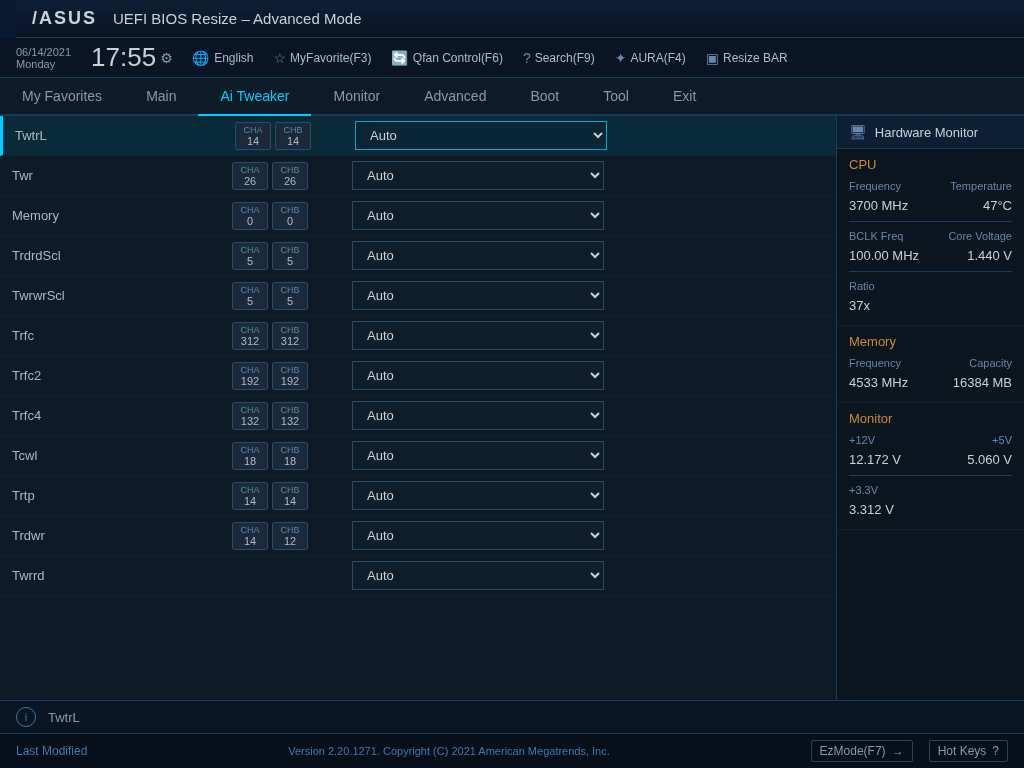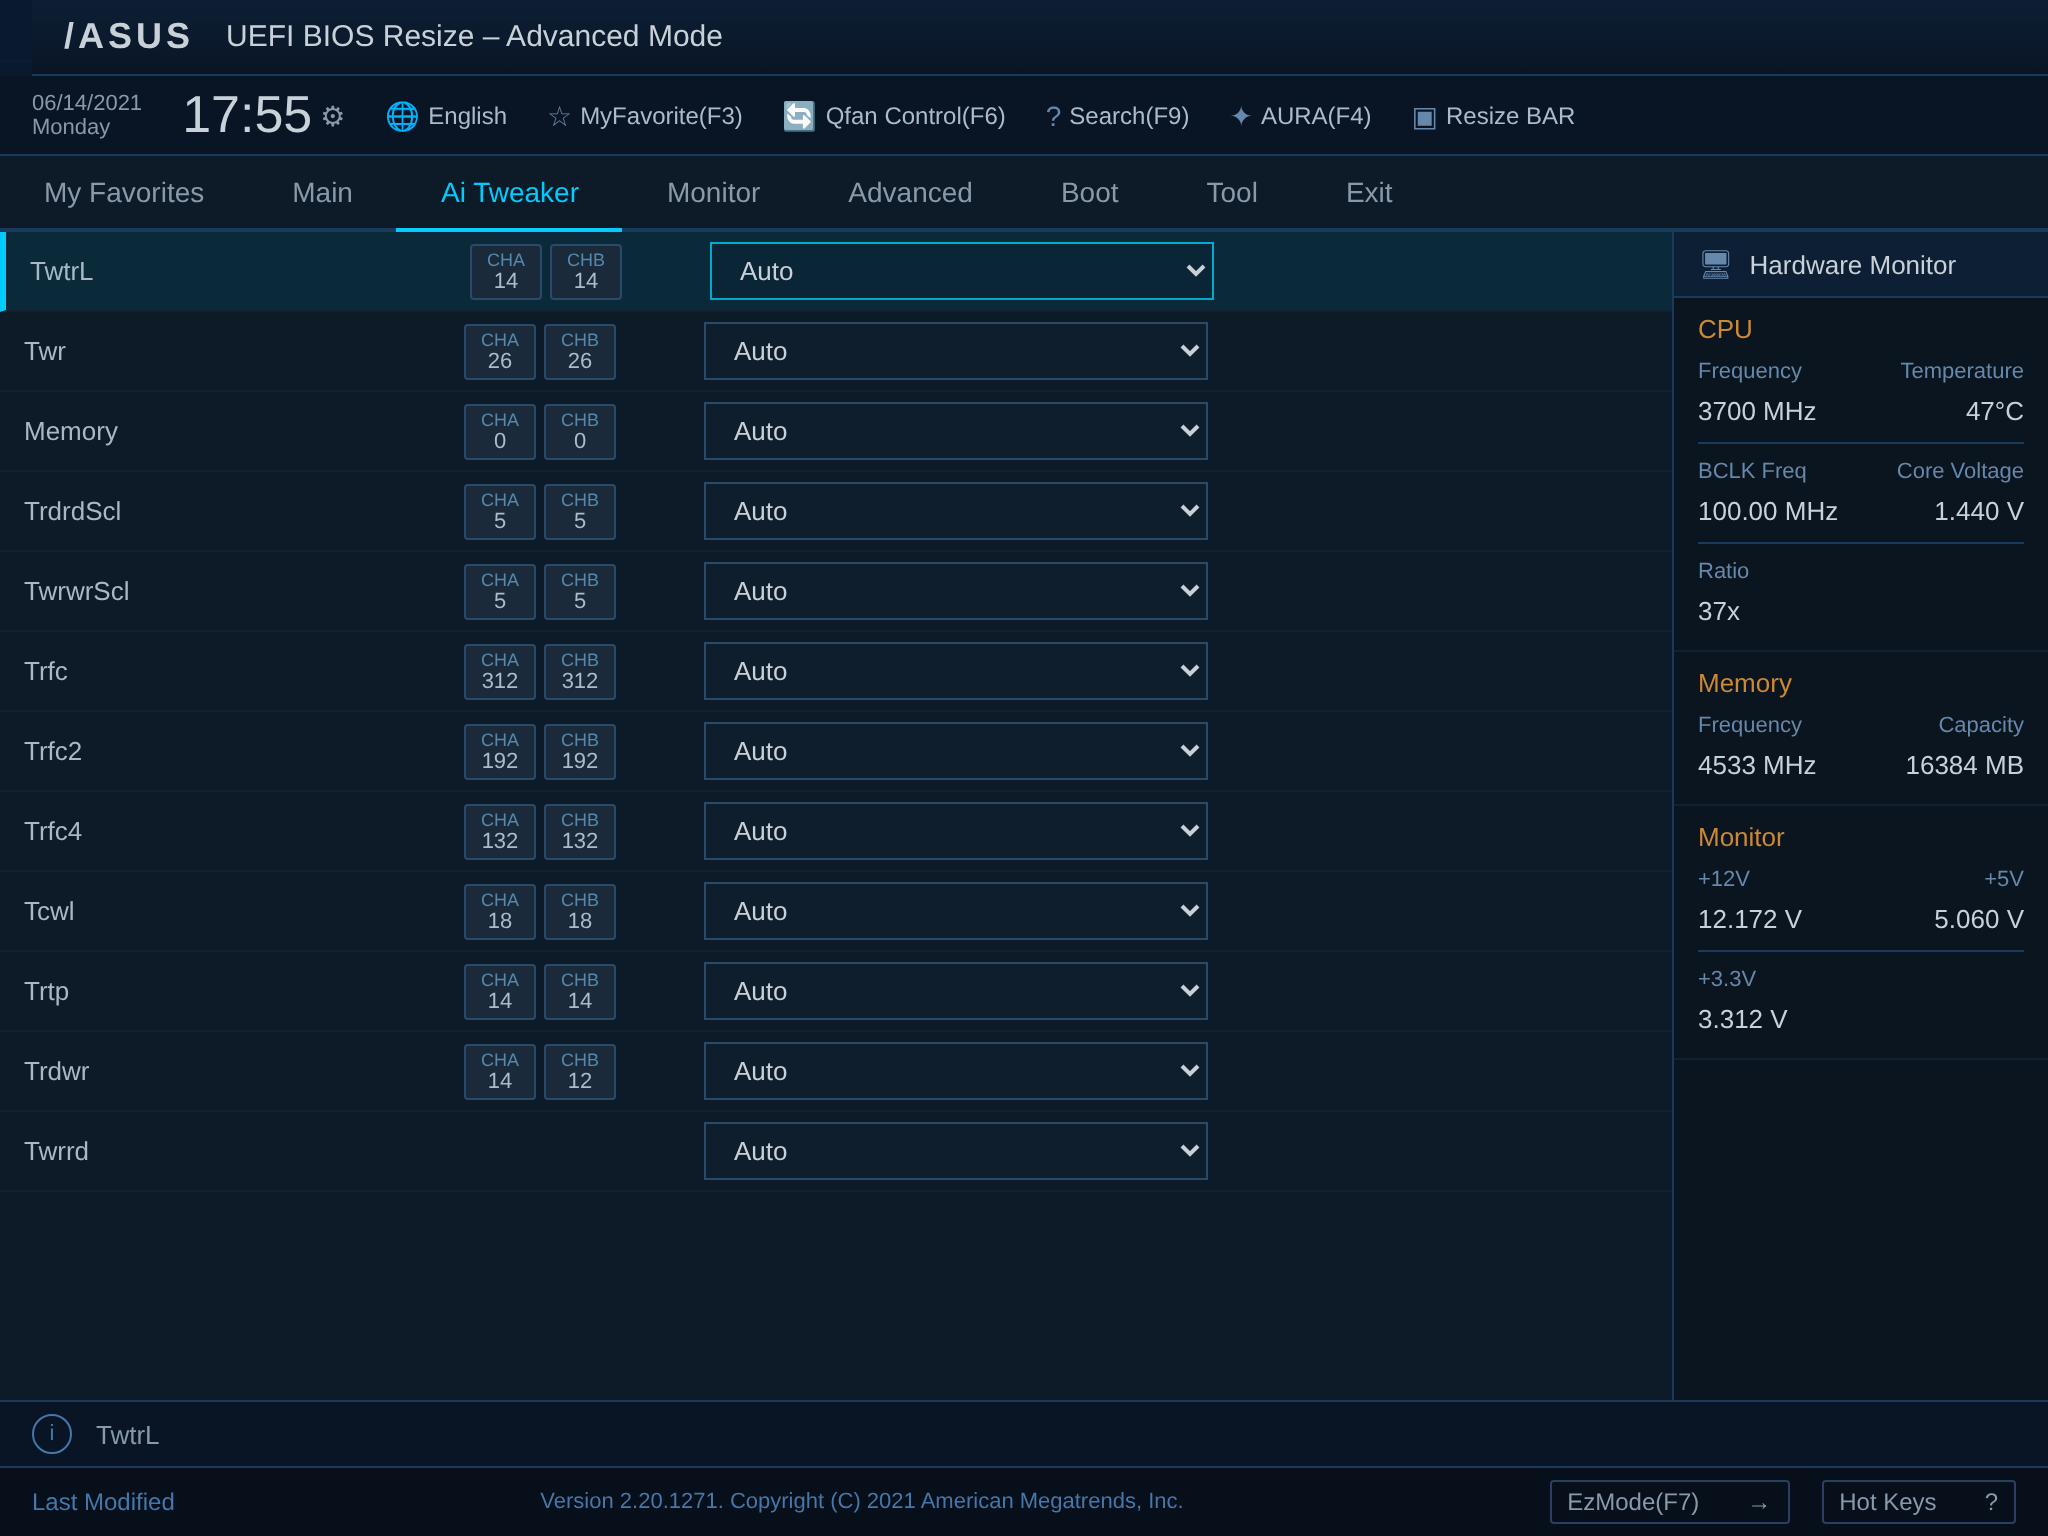--- a/index.html
+++ b/index.html
@@ -357,21 +357,21 @@
 
     .footer-btns {
       display: flex;
       gap: 16px;
       align-items: center;
     }
 
     .footer-btn {
       display: flex;
       align-items: center;
-      gap: 24px;
+      gap: 6px;
       font-size: 12px;
       color: #8899aa;
       cursor: pointer;
       padding: 3px 8px;
       border: 1px solid #2a4060;
       border-radius: 2px;
     }
 
     .last-modified {
       font-size: 12px;

